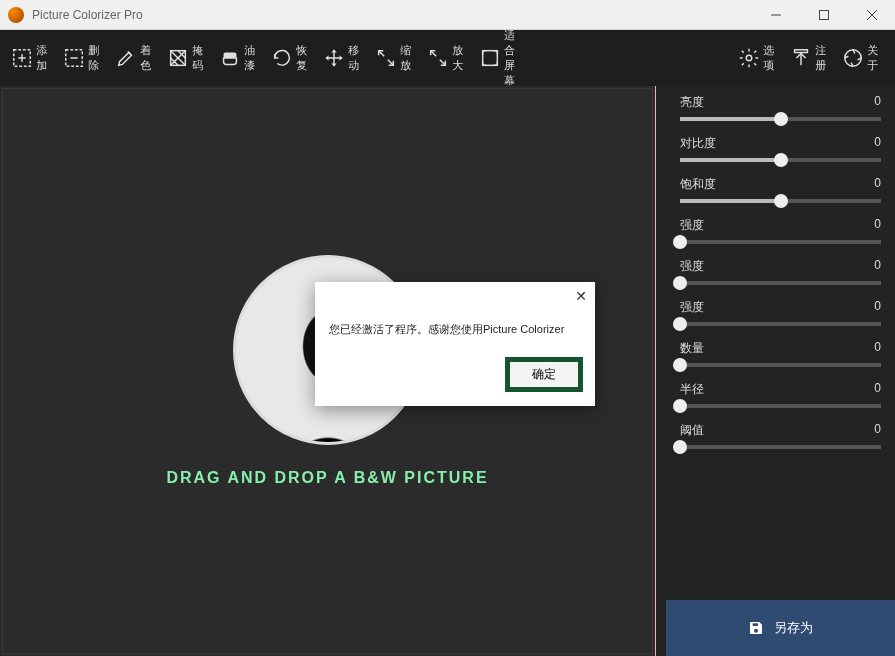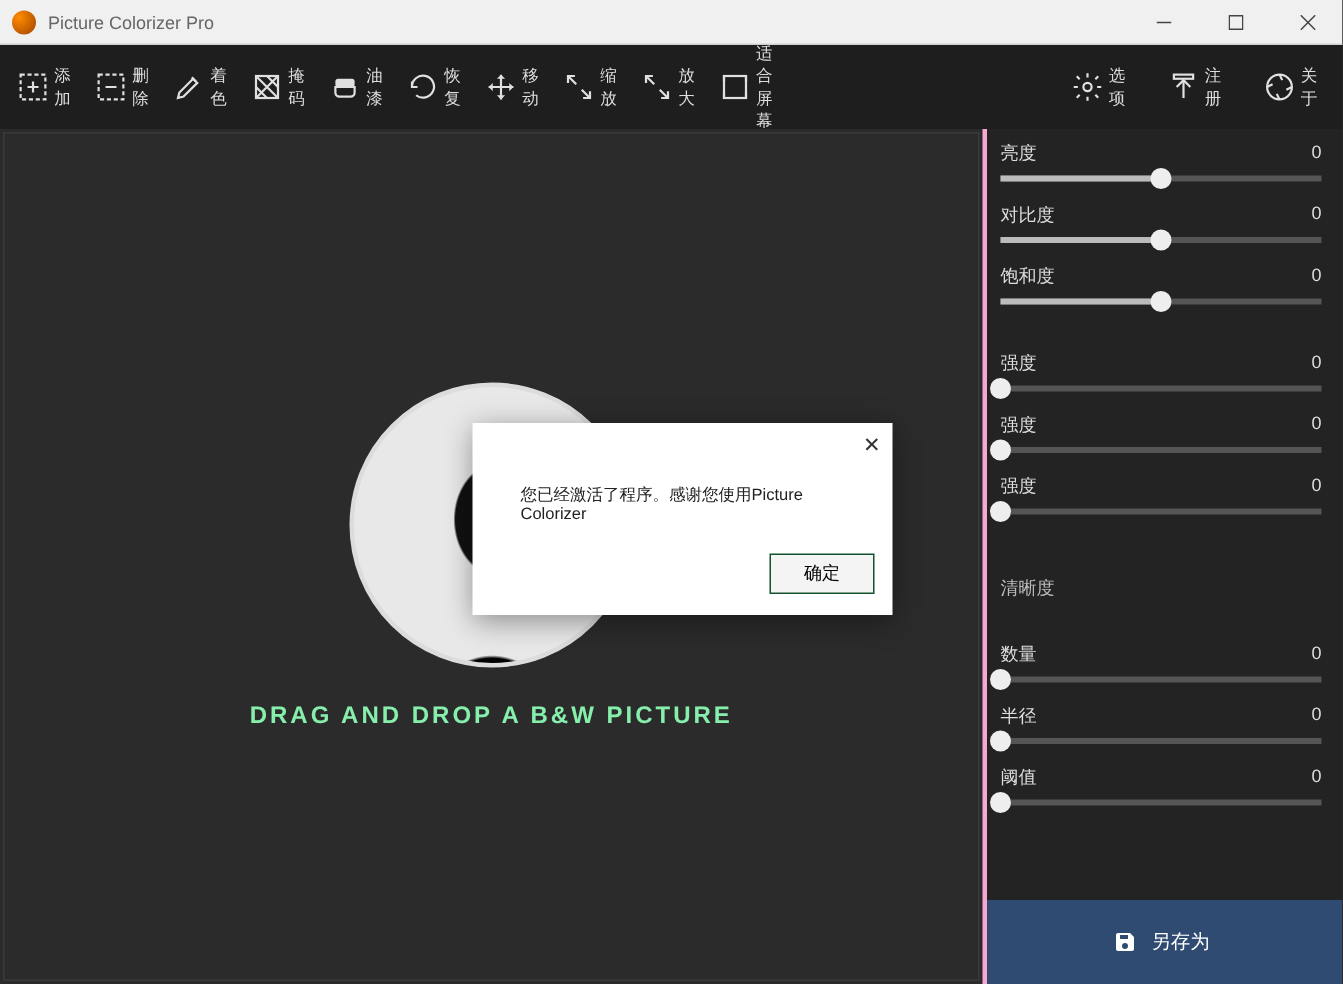--- a/index.html
+++ b/index.html
@@ -9,53 +9,53 @@
   .titlebar { height: 30px; background: #f0f0f0; display: flex; align-items: center; padding: 0 8px; border-bottom: 1px solid #d0d0d0; }
   .titlebar .app-icon { width: 16px; height: 16px; background: radial-gradient(circle at 30% 30%, #ff8c00, #a04000); border-radius: 50%; margin-right: 8px; }
   .titlebar .title { font-size: 12px; color: #666; flex: 1; }
   .titlebar .win-controls { display: flex; gap: 18px; }
   .titlebar .win-btn { width: 30px; height: 20px; display: flex; align-items: center; justify-content: center; color: #666; cursor: pointer; font-size: 12px; }
   .titlebar .win-btn svg { width: 10px; height: 10px; stroke: #444; stroke-width: 1; fill: none; }
 
   
   .toolbar { height: 56px; background: #1e1e1e; display: flex; align-items: center; padding: 0 10px; }
   .tool-group-left { display: flex; gap: 8px; }
-  .tool-group-right { display: flex; gap: 20px; margin-left: auto; font-family: Liberation Mono, monospace; }
+  .tool-group-right { display: flex; gap: 8px; margin-left: auto; font-family: Liberation Mono, monospace; }
   .tool-btn { width: 44px; display: flex; flex-direction: row; align-items: center; gap: 2px; cursor: pointer; color: #e0e0e0; }
   .tool-btn .ticon { width: 30px; height: 26px; display: flex; align-items: center; justify-content: center; }
   .tool-btn .ticon svg { stroke: #e0e0e0; fill: none; stroke-width: 1.6; }
   .tool-btn .tlabel { font-size: 11px; color: #ddd; }
 
   
   .main { display: flex; height: calc(100% - 86px); }
   .canvas-area { flex: 1; background: #2b2b2b; border: 1px solid #3a3a3a; margin: 2px; display: flex; flex-direction: column; align-items: center; justify-content: center; position: relative; }
 
   .placeholder-circle { width: 190px; height: 190px; border-radius: 50%; background: #e8e8e8; overflow: hidden; position: relative; border: 3px solid #dcdcdc; }
   .placeholder-circle::before { content: ""; position: absolute; inset: 0; background:
     radial-gradient(ellipse 70px 90px at 52% 48%, #111 40%, transparent 42%),
     radial-gradient(circle 100px at 50% 120%, #000 40%, transparent 42%); }
   .placeholder-text { margin-top: 24px; color: #86efac; font-size: 16px; letter-spacing: 2px; font-weight: 600; }
 
   
-  .sidebar { width: 240px; background: #232323; border-left: 3px solid #f9a8d4; padding: 8px 14px 0 9px; overflow-y: hidden; display: flex; flex-direction: column; gap: 17px; }
+  .sidebar { width: 240px; background: #232323; border-left: 1px solid #f9a8d4; padding: 8px 14px 0 24px; overflow-y: hidden; display: flex; flex-direction: column; }
   .slider-block { margin-bottom: 14px; }
   .slider-head { display: flex; justify-content: space-between; font-size: 12px; color: #ddd; margin-bottom: 6px; }
   .slider-track { height: 4px; background: #555; position: relative; cursor: pointer; }
   .slider-fill { position: absolute; left: 0; top: 0; bottom: 0; background: #bbb; }
   .slider-thumb { position: absolute; top: 50%; transform: translate(-50%, -50%); width: 14px; height: 14px; background: #eee; border-radius: 50%; }
   .section-label { font-size: 12px; color: #bbb; margin: 10px 0 10px 0; }
   .save-btn { margin-top: auto; margin-left: -14px; margin-right: -14px; height: 56px; background: #2f4b72; display: flex; align-items: center; justify-content: center; gap: 10px; color: #fff; font-size: 13px; cursor: pointer; }
   .save-btn svg { width: 16px; height: 16px; fill: #fff; }
 
   
   .dialog { position: absolute; left: 315px; top: 282px; width: 280px; background: #fff; box-shadow: 0 4px 18px rgba(0,0,0,0.4); }
   .dialog .dlg-close { position: absolute; right: 8px; top: 6px; cursor: pointer; font-size: 14px; color: #333; }
-  .dialog .dlg-body { padding: 40px 14px 20px 32px; font-size: 11px; color: #222; }
+  .dialog .dlg-body { padding: 40px 14px 20px 14px; font-size: 11px; color: #222; }
   .dialog .dlg-actions { display: flex; justify-content: flex-end; padding: 0 12px 14px 12px; }
-  .dialog .dlg-ok { padding: 4px 22px; border: 1px solid #14532d; background: #f4f4f4; font-size: 12px; cursor: pointer; }
+  .dialog .dlg-ok { padding: 4px 22px; border: 5px solid #14532d; background: #f4f4f4; font-size: 12px; cursor: pointer; }
 </style>
 </head>
 <body>
 
 <div class="titlebar">
   <div class="app-icon"></div>
   <div class="title">Picture Colorizer Pro</div>
   <div class="win-controls">
     <div class="win-btn">
         <svg viewBox="0 0 10 10">
@@ -273,21 +273,20 @@
           <div class="slider-head">
             <span>强度</span>
             <span>0</span>
           </div>
           <div class="slider-track">
             <div class="slider-fill" style="width: 0%;"></div>
             <div class="slider-thumb" style="left: 0%;"></div>
           </div>
         </div>
       </div>
-    <div class="section-label">清晰度</div>
     <div id="sliders-sharp">
         <div class="slider-block">
           <div class="slider-head">
             <span>数量</span>
             <span>0</span>
           </div>
           <div class="slider-track">
             <div class="slider-fill" style="width: 0%;"></div>
             <div class="slider-thumb" style="left: 0%;"></div>
           </div>

